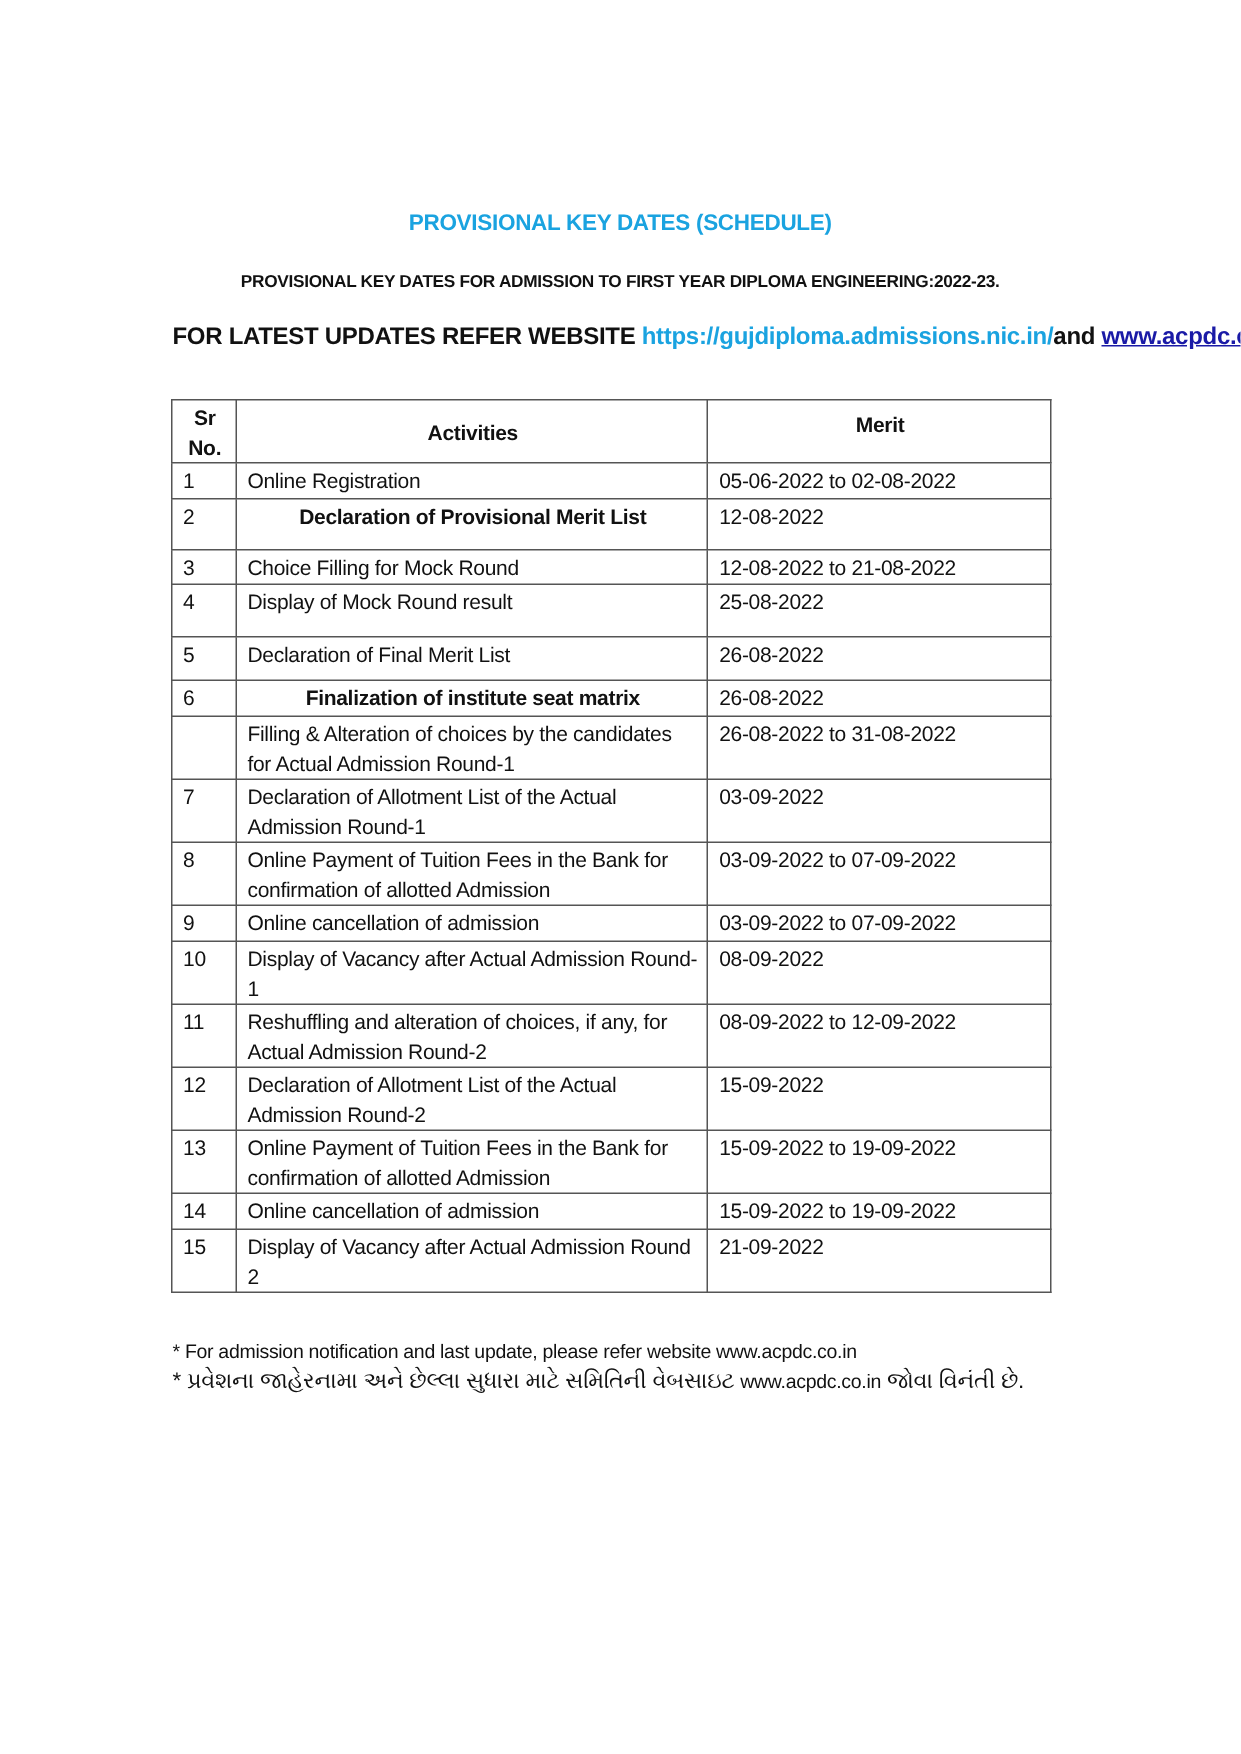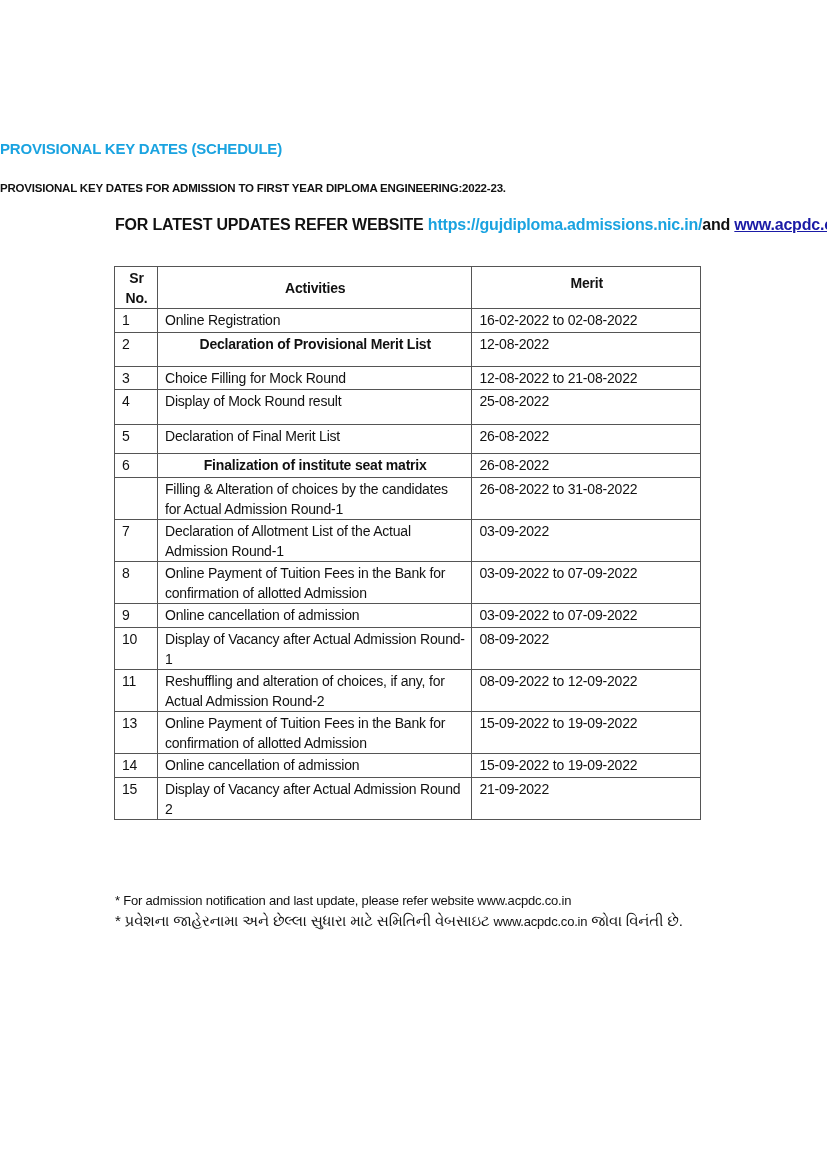--- a/index.html
+++ b/index.html
@@ -1,20 +1,20 @@
 <!DOCTYPE html>
 <html><head>
   <meta charset="utf-8">
   <style>
     html, body { margin: 0; padding: 0; background: #ffffff; }
     body { width: 827px; height: 1169px; position: relative; overflow: hidden;
            font-family: "Liberation Sans", "DejaVu Sans", sans-serif; color: #111; }
-    .title { position: absolute; top: 140px; left: 0; width: 827px; text-align: left;
+    .title { position: absolute; top: 140px; left: 0; width: 827px; text-align: center;
              font-size: 15px; font-weight: bold; color: #1aa3e0; letter-spacing: -0.2px; }
-    .subtitle { position: absolute; top: 182px; left: 0; width: 827px; text-align: left;
+    .subtitle { position: absolute; top: 182px; left: 0; width: 827px; text-align: center;
                 font-size: 11.5px; font-weight: bold; color: #111; letter-spacing: -0.2px; }
     .updates { position: absolute; top: 216px; left: 115px; width: 620px;
                font-size: 16px; font-weight: bold; color: #111; white-space: nowrap; letter-spacing: -0.2px; }
     .updates .link1 { color: #1aa3e0; }
     .updates .link2 { color: #1a1aa6; text-decoration: underline; }
     table.schedule { position: absolute; top: 266px; left: 114px; width: 587px;
                      border-collapse: collapse; font-size: 14px; letter-spacing: -0.2px; }
     table.schedule td, table.schedule th { border: 1.5px solid #555; padding: 1px 6px 0 7px;
                      vertical-align: top; line-height: 20px; }
     table.schedule th { font-weight: bold; text-align: center; vertical-align: middle; }
@@ -44,21 +44,21 @@
     <tr style="height:42px">
       <th class="sr"><span>Sr</span><br><span>No.</span></th>
       <th>Activities</th>
       <th style="vertical-align:top;padding-top:6px">Merit</th>
     </tr>
   </thead>
   <tbody id="rows">
       <tr style="height: 24px;">
         <td>1</td>
         <td>Online Registration</td>
-        <td>16-02-2022 to 02-08-2022</td>
+        <td>05-06-2022 to 02-08-2022</td>
       </tr>
       <tr style="height: 34px;">
         <td>2</td>
         <td class="bold">Declaration of Provisional Merit List</td>
         <td>12-08-2022</td>
       </tr>
       <tr style="height: 23px;">
         <td>3</td>
         <td>Choice Filling for Mock Round</td>
         <td>12-08-2022 to 21-08-2022</td>
@@ -101,20 +101,25 @@
       <tr style="height: 41px;">
         <td>10</td>
         <td>Display of Vacancy after Actual Admission Round-1</td>
         <td>08-09-2022</td>
       </tr>
       <tr style="height: 42px;">
         <td>11</td>
         <td>Reshuffling and alteration of choices, if any, for Actual Admission Round-2</td>
         <td>08-09-2022 to 12-09-2022</td>
       </tr>
+      <tr style="height: 41px;">
+        <td>12</td>
+        <td>Declaration of Allotment List of the Actual Admission Round-2</td>
+        <td>15-09-2022</td>
+      </tr>
       <tr style="height: 42px;">
         <td>13</td>
         <td>Online Payment of Tuition Fees in the Bank for confirmation of allotted Admission</td>
         <td>15-09-2022 to 19-09-2022</td>
       </tr>
       <tr style="height: 24px;">
         <td>14</td>
         <td>Online cancellation of admission</td>
         <td>15-09-2022 to 19-09-2022</td>
       </tr>

